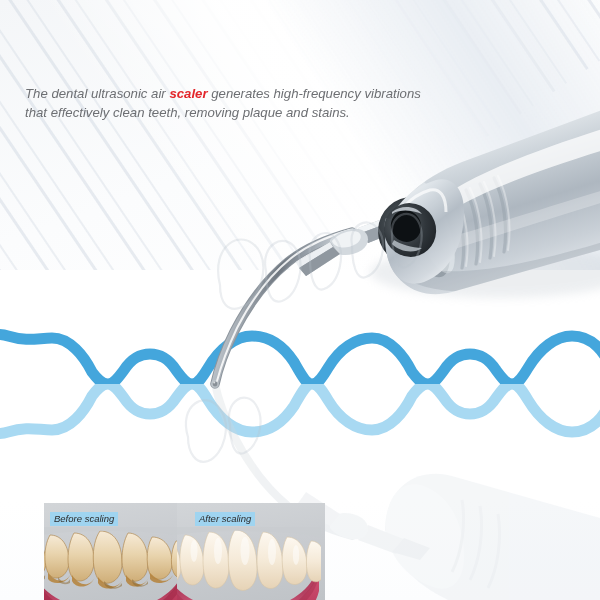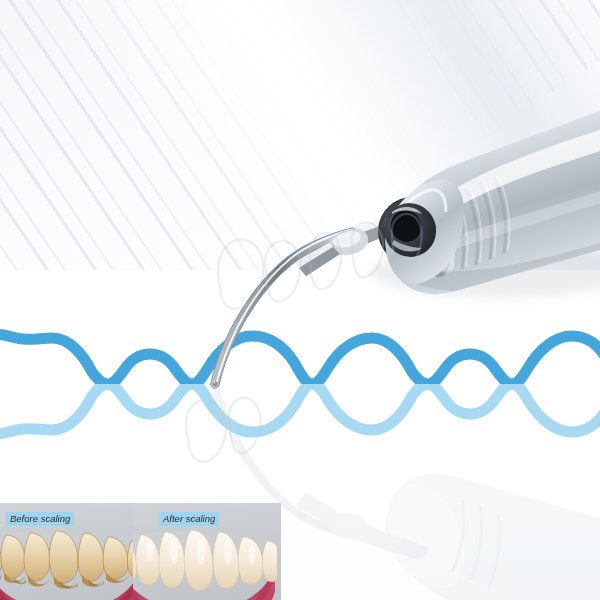--- a/index.html
+++ b/index.html
@@ -114,20 +114,21 @@
     width: 265px;
     height: 97px;
   }
   .panel {
     position: absolute;
     top: 0;
     width: 148px;
     height: 97px;
     overflow: hidden;
     background: #d6d8da;
+    margin-left: 44px;
   }
   .panel.before { left: 0; }
   .panel.after  { left: 133px; }
 
   .panel-bg {
     position: absolute;
     inset: 0;
     background: linear-gradient(170deg, #d2d5d8 0%, #c9ccd0 45%, #bfc3c7 100%);
   }
 
@@ -144,21 +145,21 @@
     top: 9px;
     left: 6px;
     padding: 1px 4px 2px 4px;
     font-size: 9.5px;
     font-style: italic;
     color: #2b2b2b;
     background: #9fd4f0;
     white-space: nowrap;
     z-index: 6;
   }
-  .panel.after .badge { left: 26px; }
+  .panel.after .badge { left: 18px; }
 
   
   .watermark {
     position: absolute;
     left: 70px;
     top: 175px;
     width: 420px;
     height: 400px;
     opacity: 0.5;
     pointer-events: none;
@@ -169,20 +170,24 @@
 
 <div id="page">
 
   <div class="bg-base"></div>
   <div class="bg-streaks"></div>
   <div class="bg-sweep-a"></div>
   <div class="bg-sweep-b"></div>
   <div class="bg-lower"></div>
 
 
+  <div class="subcopy">
+    <span>The dental ultrasonic air </span><span class="hl">scaler</span><span> generates high-frequency vibrations</span><br>
+    <span>that effectively clean teeth, removing plaque and stains.</span>
+  </div>
 
   <svg class="device-wrap" viewBox="0 0 600 600">
     <defs>
       <clipPath id="clipTop">
           <rect x="0" y="300" width="600" height="84"></rect>
         </clipPath>
       <clipPath id="clipBot">
           <rect x="0" y="384" width="600" height="90"></rect>
         </clipPath>
       <linearGradient id="gTop" x1="0" y1="0" x2="1" y2="0">

